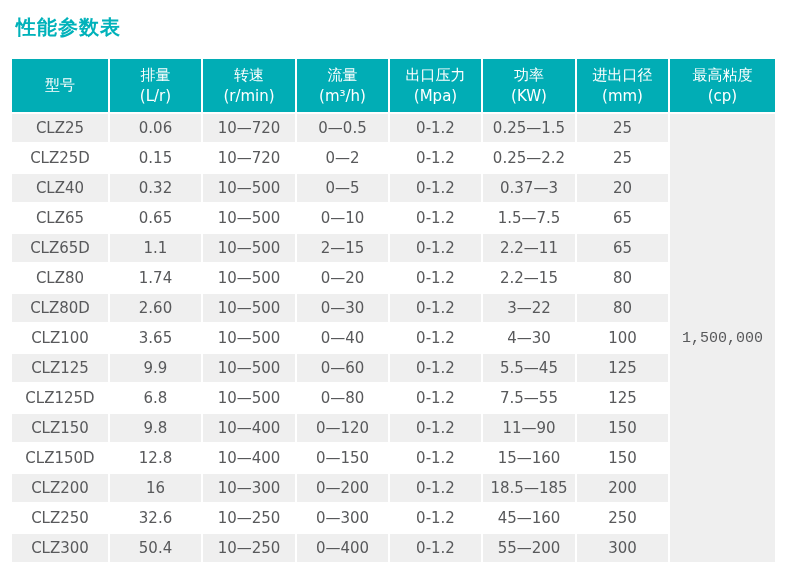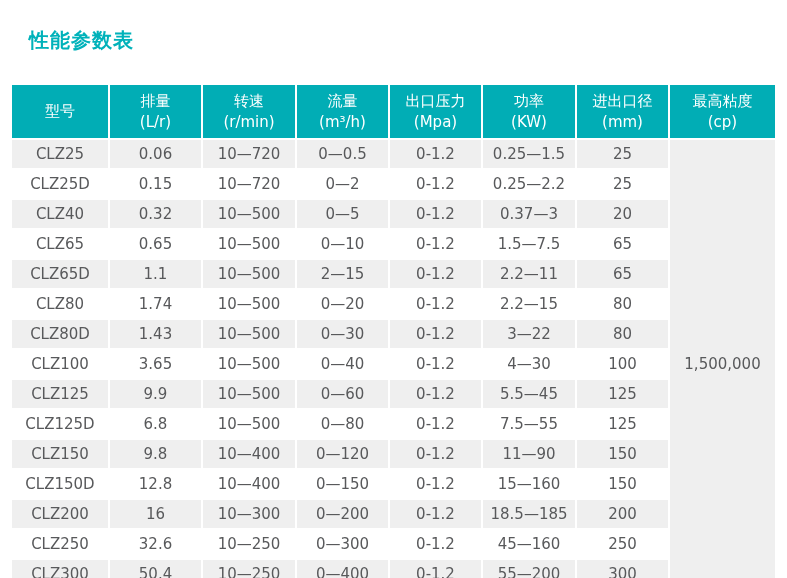--- a/index.html
+++ b/index.html
@@ -3,21 +3,21 @@
 <meta charset="utf-8">
 <style>
   * { box-sizing: border-box; }
   html, body {
     margin: 0; padding: 0;
     width: 787px; height: 578px;
     background: #ffffff;
     font-family: "DejaVu Sans", "Liberation Sans", sans-serif;
   }
   .page-title {
-    margin: 16px;
+    margin: 3px;
     padding: 11px 5px 13px 13px;
     font-size: 20px;
     font-weight: bold;
     color: #00b2ba;
     letter-spacing: 1px;
   }
   table.spec-table {
     margin-left: 10px;
     width: 767px;
     border-collapse: separate;
@@ -41,21 +41,21 @@
     color: #58595b;
     font-size: 15px;
     text-align: center;
     vertical-align: middle;
     height: 28px;
     padding: 0;
     overflow: hidden;
     white-space: nowrap;
   }
   table.spec-table tbody tr:nth-child(even) td { background: #ffffff; }
-  table.spec-table td.merged-viscosity-cell { background: #efefef !important; }
+  table.spec-table td.merged-viscosity-cell { background: #efefef !important; font-family: Liberation Mono, monospace; }
 </style>
 </head>
 <body>
 
 <div>
   <h1 class="page-title">性能参数表</h1>
 
   <table class="spec-table">
     <colgroup>
       <col style="width:96px">
@@ -154,21 +154,21 @@
           <td>CLZ80</td>
           <td>1.74</td>
           <td>10—500</td>
           <td>0—20</td>
           <td>0-1.2</td>
           <td>2.2—15</td>
           <td>80</td>
         </tr>
         <tr>
           <td>CLZ80D</td>
-          <td>1.43</td>
+          <td>2.60</td>
           <td>10—500</td>
           <td>0—30</td>
           <td>0-1.2</td>
           <td>3—22</td>
           <td>80</td>
         </tr>
         <tr>
           <td>CLZ100</td>
           <td>3.65</td>
           <td>10—500</td>

